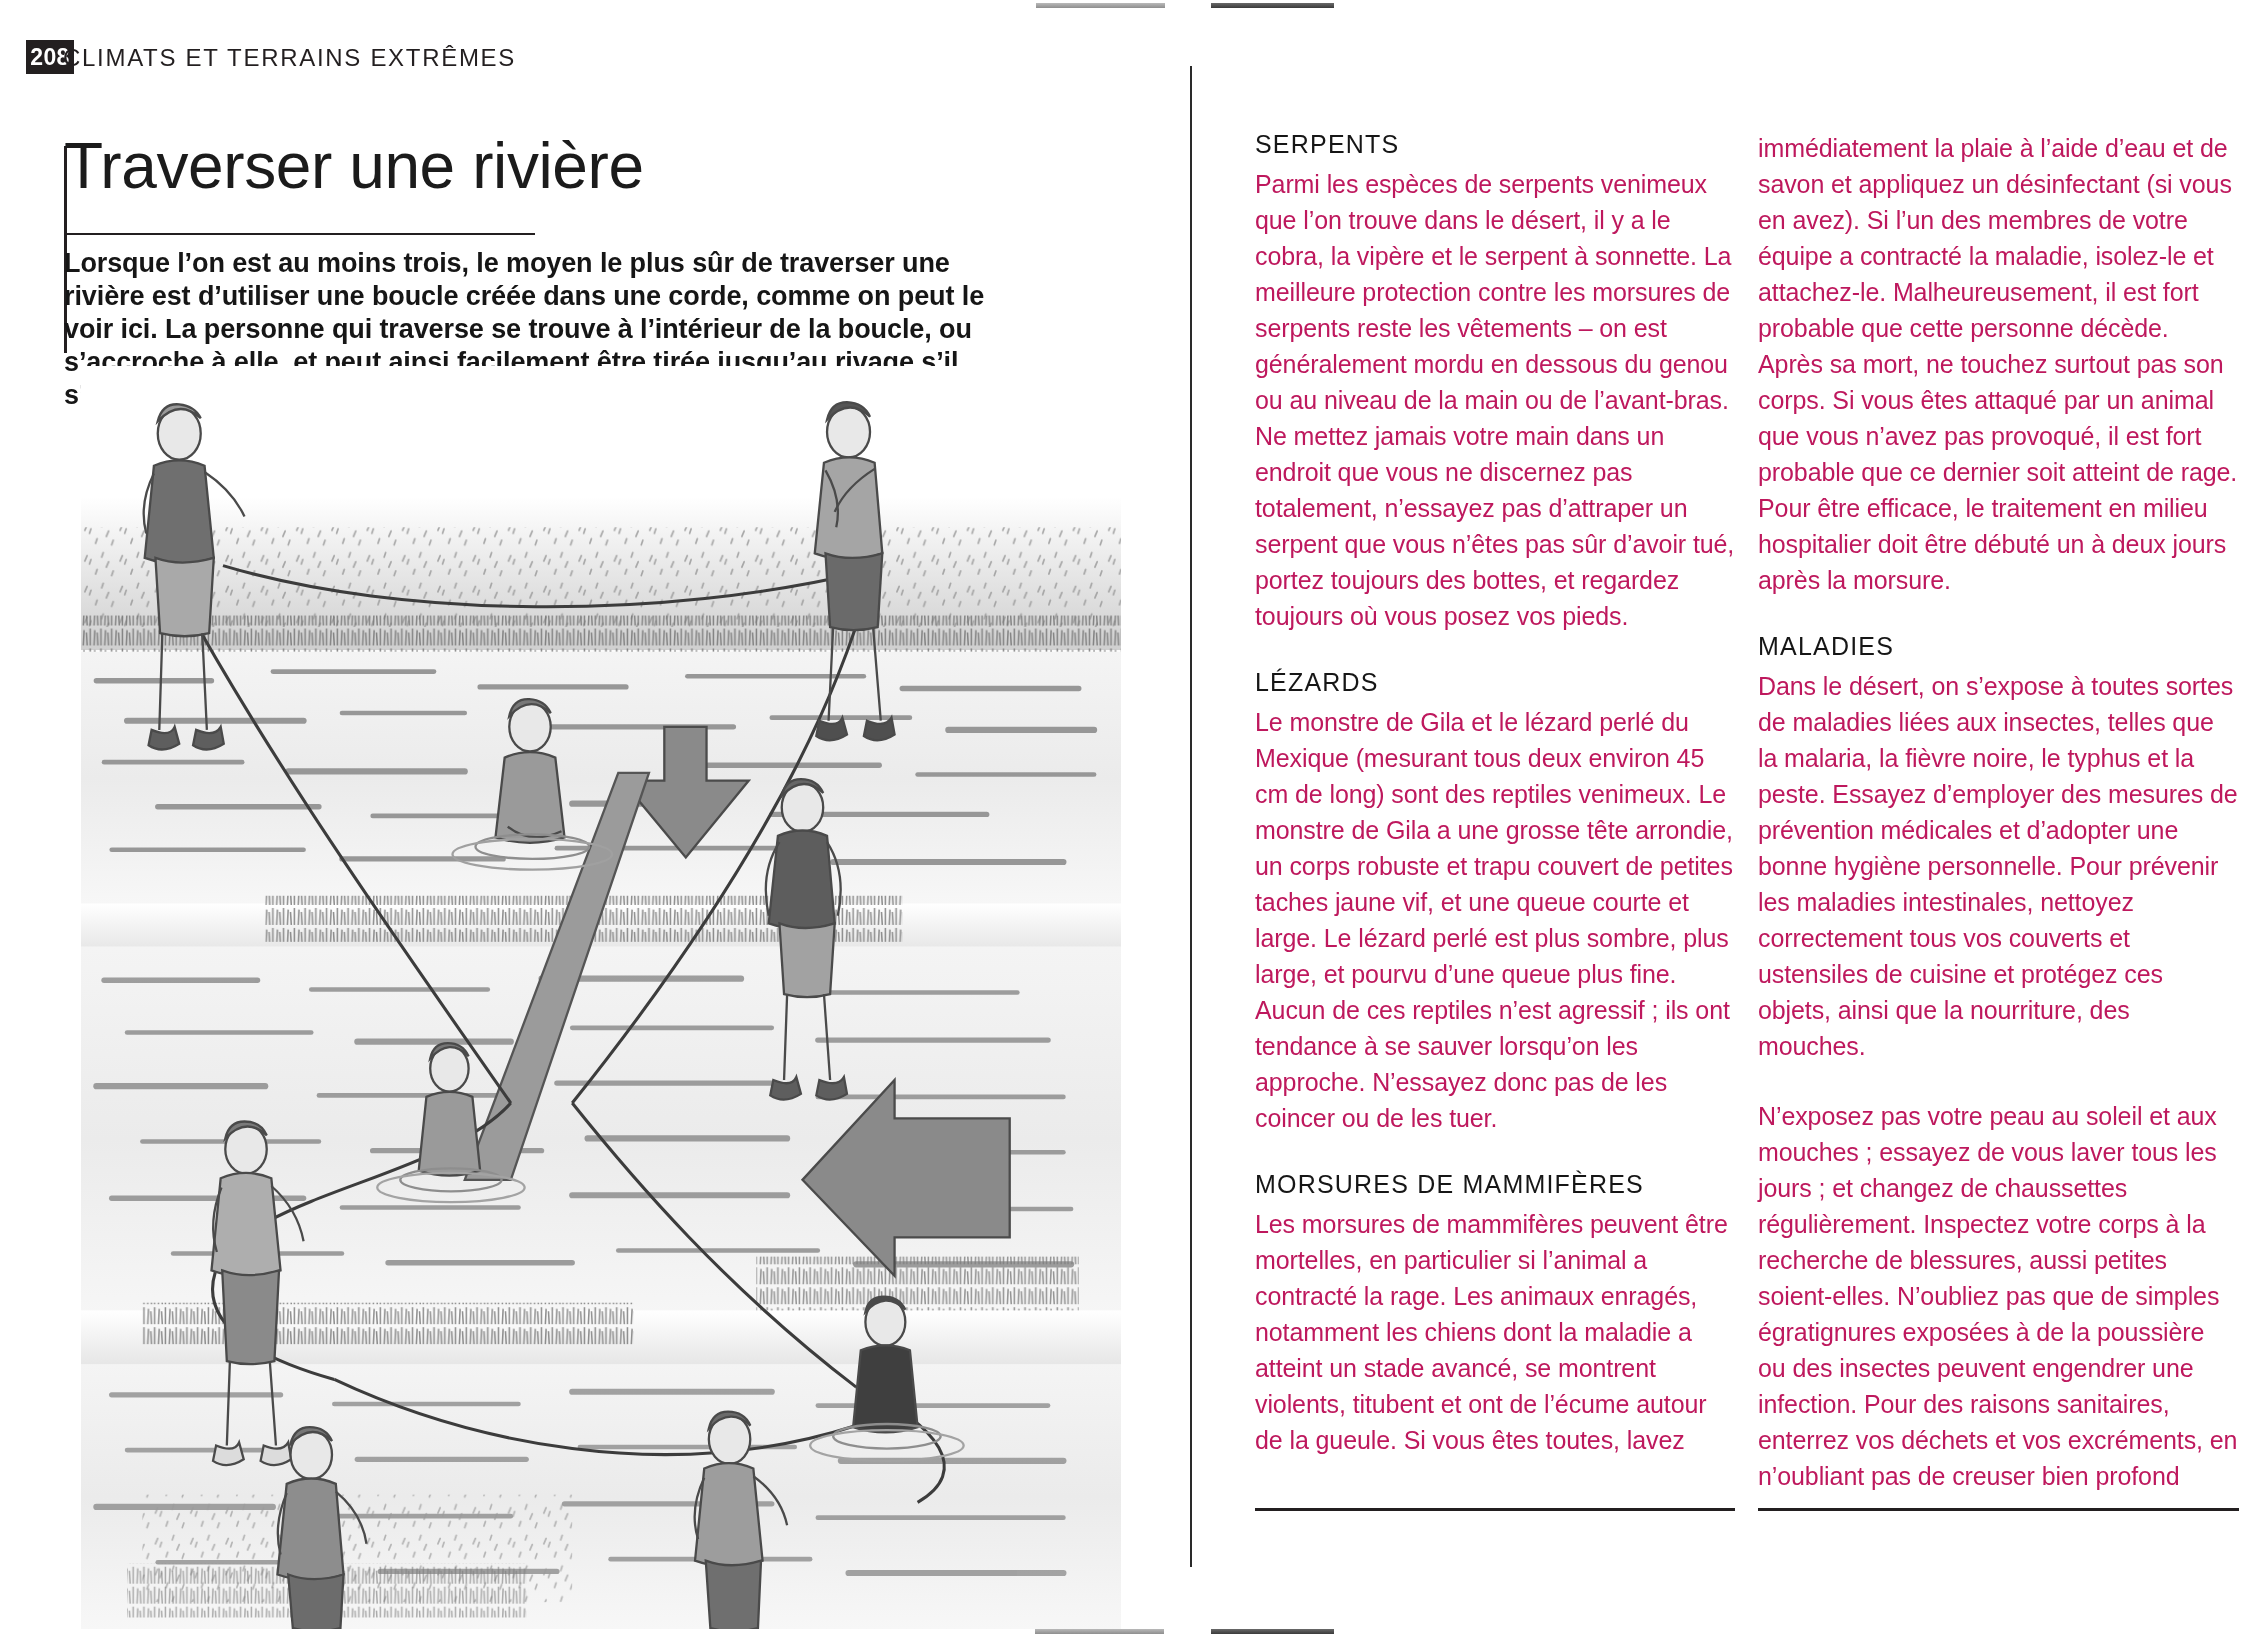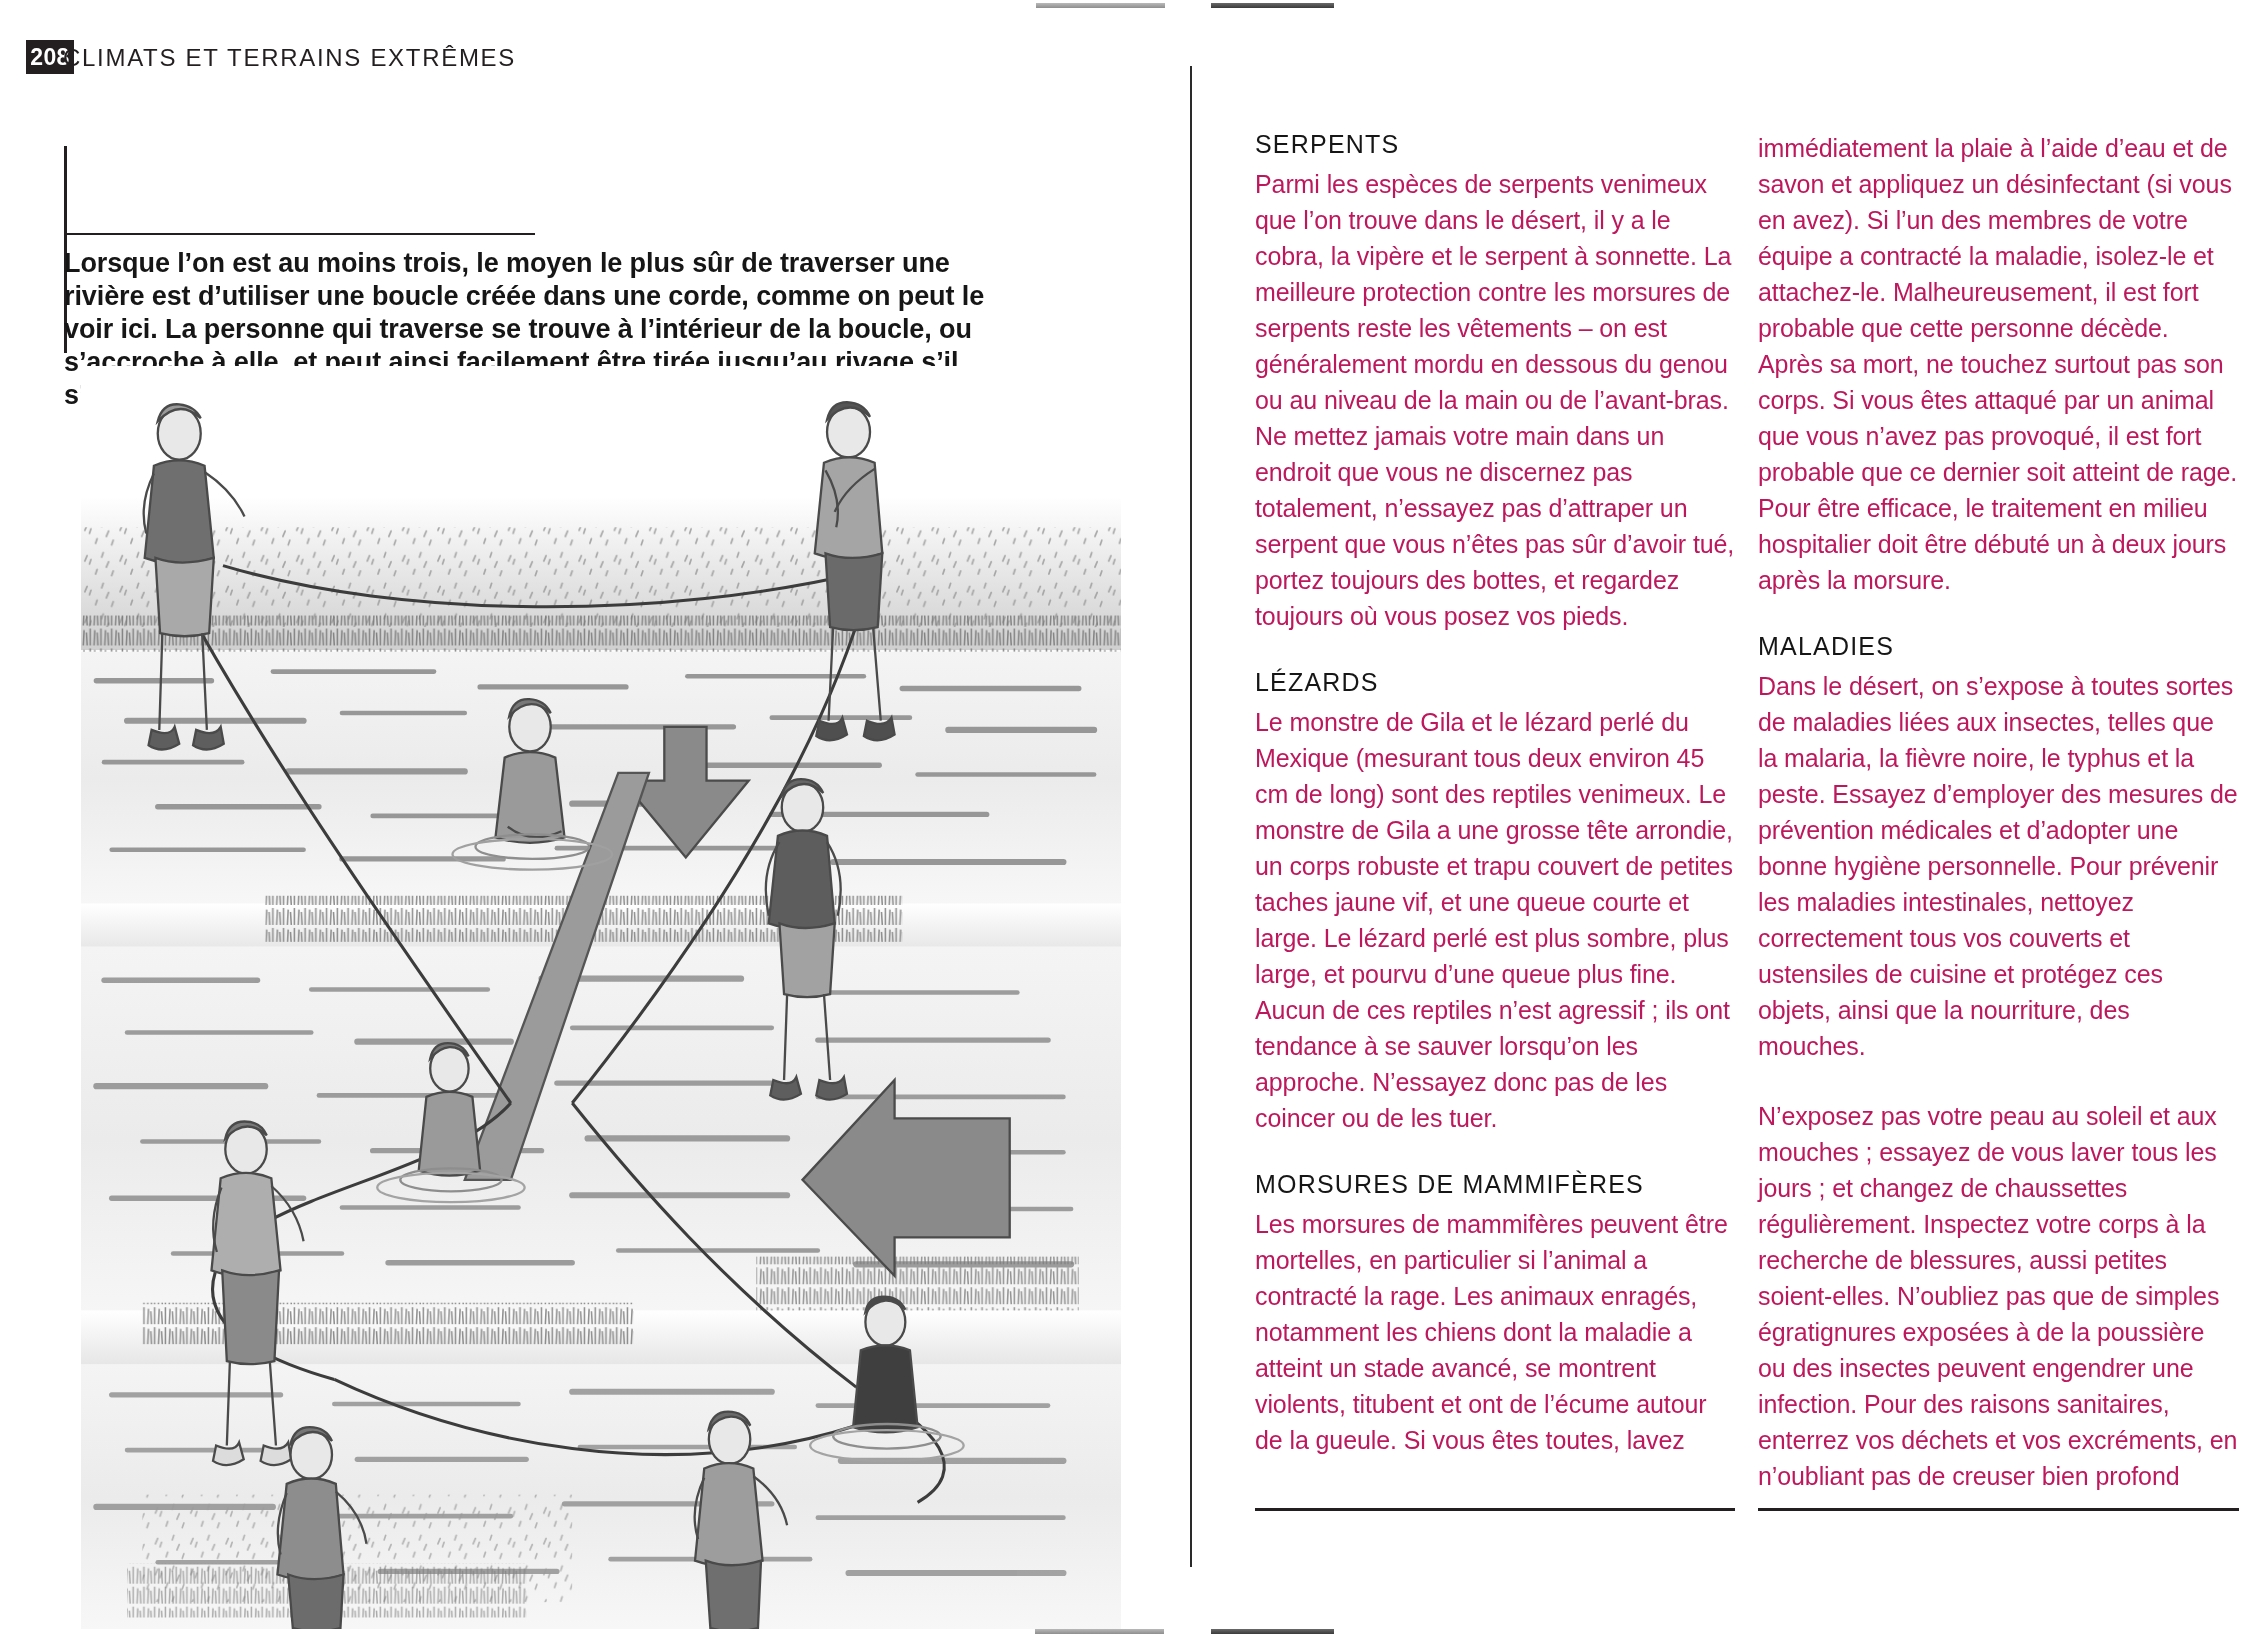--- a/index.html
+++ b/index.html
@@ -102,20 +102,23 @@
   <div class="tick dark  b2"></div>
 
   <div class="spine"></div>
 
   <div class="leftpage">
 
     <div class="pagetab left">208</div>
     <div class="runhead left">CLIMATS ET TERRAINS EXTRÊMES</div>
 
     <div class="title-rule-v"></div>
+    <div class="title-wrap">
+      <div class="page-title">Traverser une rivière</div>
+    </div>
     <div class="title-rule-h"></div>
 
     <div class="lede">Lorsque l’on est au moins trois, le moyen le plus sûr de traverser une rivière est d’utiliser une boucle créée dans une corde, comme on peut le voir ici. La personne qui traverse se trouve à l’intérieur de la boucle, ou s’accroche à elle, et peut ainsi facilement être tirée jusqu’au rivage s’il s’avère qu’elle tombe.</div>
 
     <div class="illus">
       <svg viewBox="0 0 1355 1645" preserveAspectRatio="none" aria-hidden="true">
         <defs>
           <linearGradient id="bankG" x1="0" y1="0" x2="0" y2="1">
             <stop offset="0%" stop-color="#ffffff"></stop>
             <stop offset="55%" stop-color="#e4e4e4"></stop>

